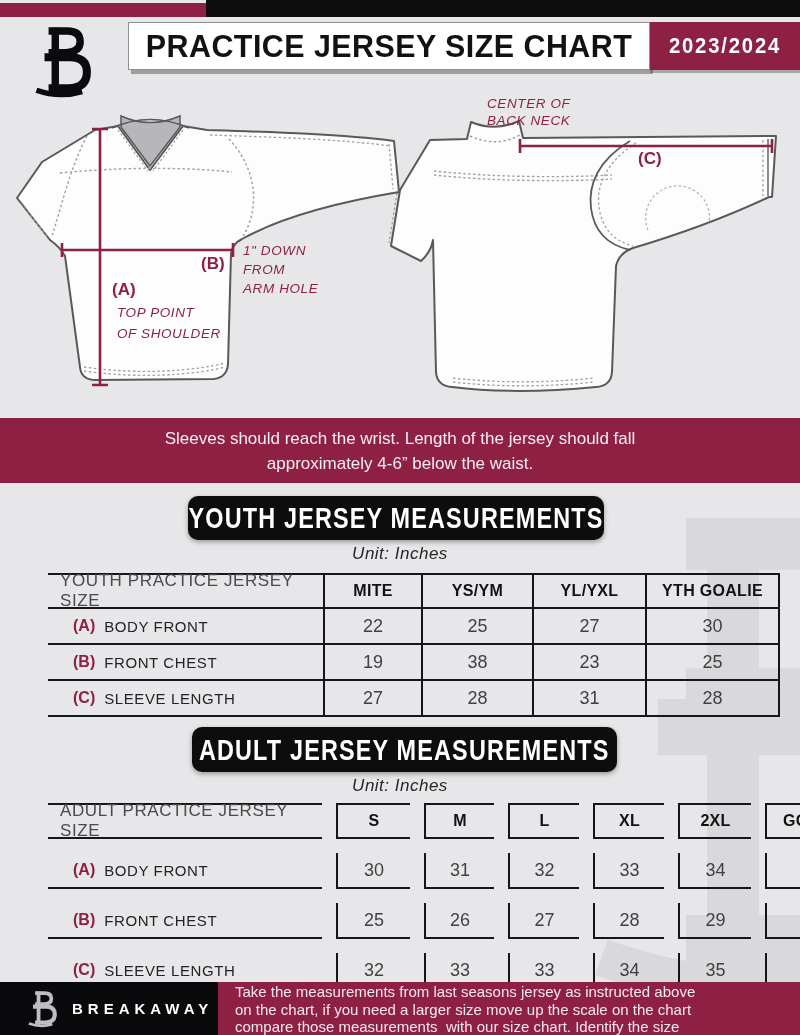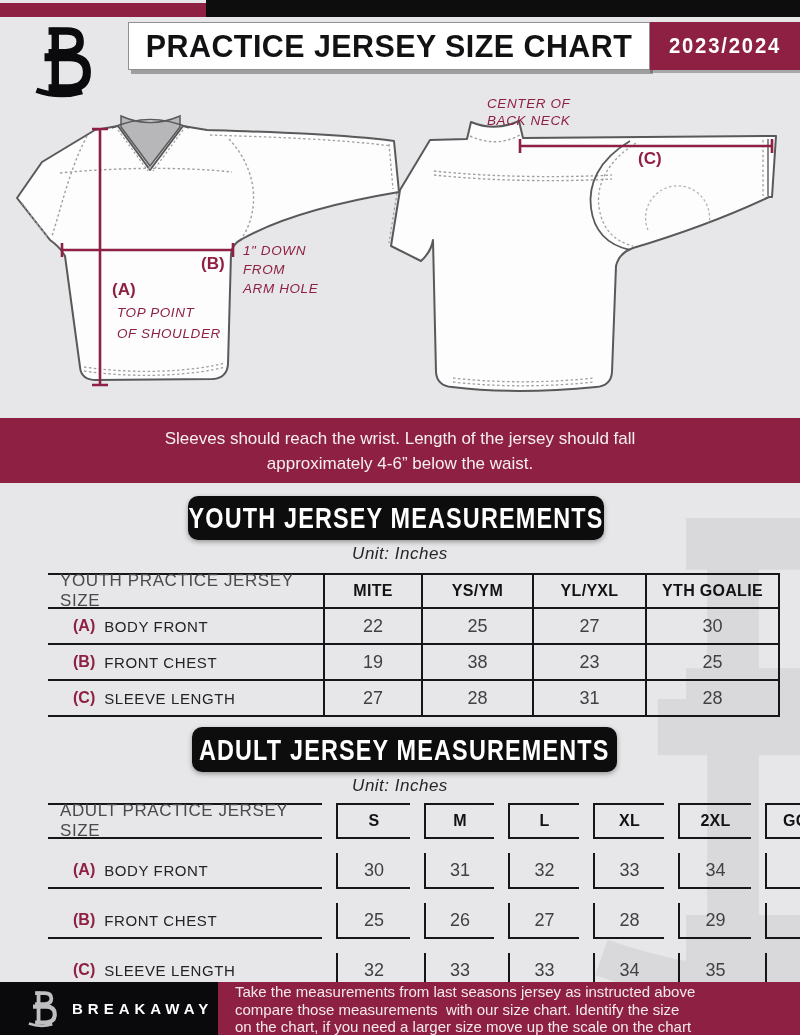--- a/index.html
+++ b/index.html
@@ -291,17 +291,17 @@
   </div>
 
   <div class="abs layer footer-black">
     <svg class="footer-logo" viewBox="0 0 100 110">
       <use href="#bk-b"></use>
     </svg>
     <span class="footer-brand">BREAKAWAY</span>
   </div>
   <div class="abs layer footer-maroon">
     <div>Take the measurements from last seasons jersey as instructed above</div>
+    <div>on the chart, if you need a larger size move up the scale on the chart</div>
     <div>compare those measurements  with our size chart. Identify the size</div>
-    <div>on the chart, if you need a larger size move up the scale on the chart</div>
   </div>
 
 </div>
 
 </body></html>

